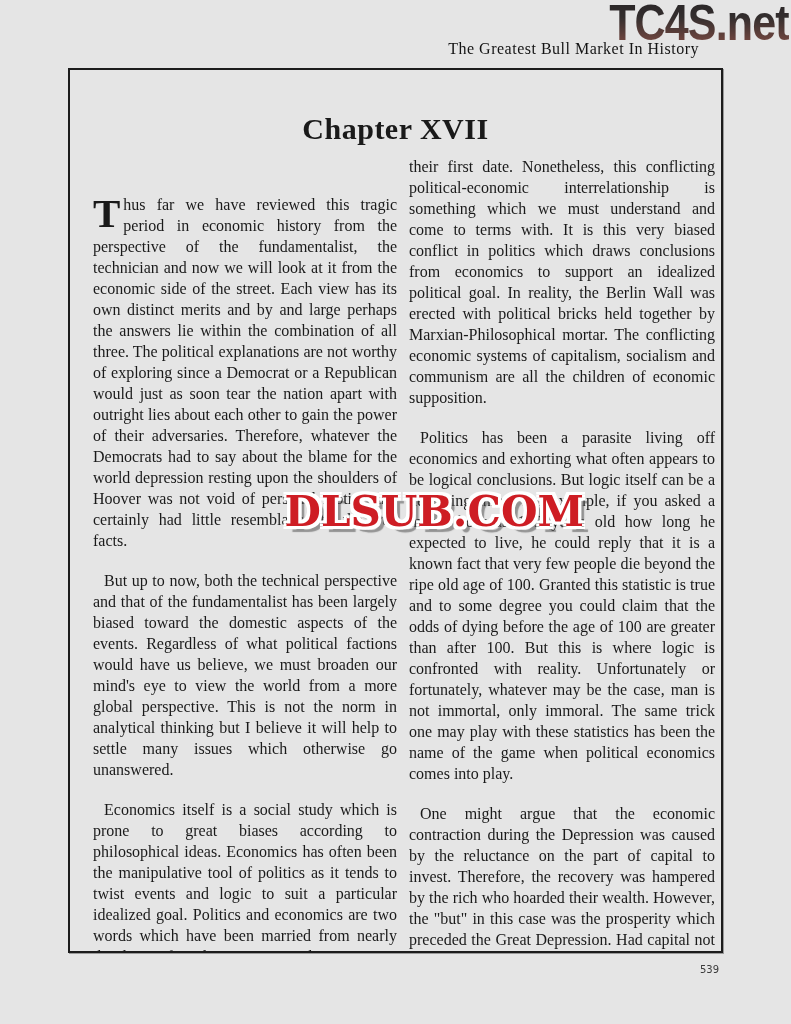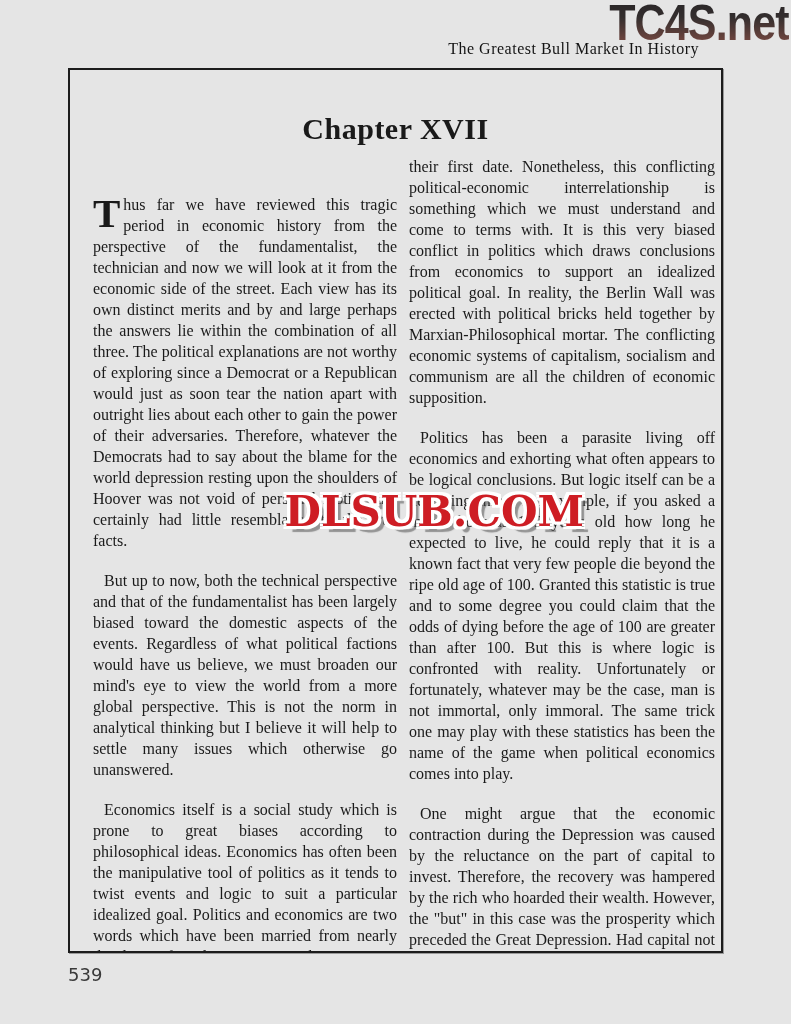--- a/index.html
+++ b/index.html
@@ -37,22 +37,22 @@
       -3px -3px 0 #fff, 3px -3px 0 #fff, -3px 3px 0 #fff, 3px 3px 0 #fff,
       -3px 0 0 #fff, 3px 0 0 #fff, 0 -3px 0 #fff, 0 3px 0 #fff,
       6px 6px 1px rgba(80,80,80,0.55);}
   .wm-footer{position:absolute;right:3px;top:975px;
     font-family:"DejaVu Sans", sans-serif;font-weight:bold;font-size:37px;letter-spacing:1px;
     color:#d05862;-webkit-text-stroke:1.8px #3c1013;white-space:nowrap;
     text-shadow:
       -2px -2px 0 #fff, 2px -2px 0 #fff, -2px 2px 0 #fff, 2px 2px 0 #fff,
       0 0 4px #fff, 3px 4px 2px rgba(120,120,120,0.5);}
 
-  .page-number{position:absolute;left:68px;top:964px;width:651px;text-align:left;
-    font-family:"DejaVu Sans", sans-serif;font-size:18px;color:#3a3a3a;}
+  .page-number{position:absolute;left:68px;top:964px;width:651px;text-align:right;
+    font-family:"DejaVu Sans", sans-serif;font-size:10px;color:#3a3a3a;}
 </style>
 </head>
 <body>
 
 <div id="page">
 
   <div class="site-logo">TC4S.net</div>
   <div class="site-tagline">The Greatest Bull Market In History</div>
 
   <div class="page-box">

